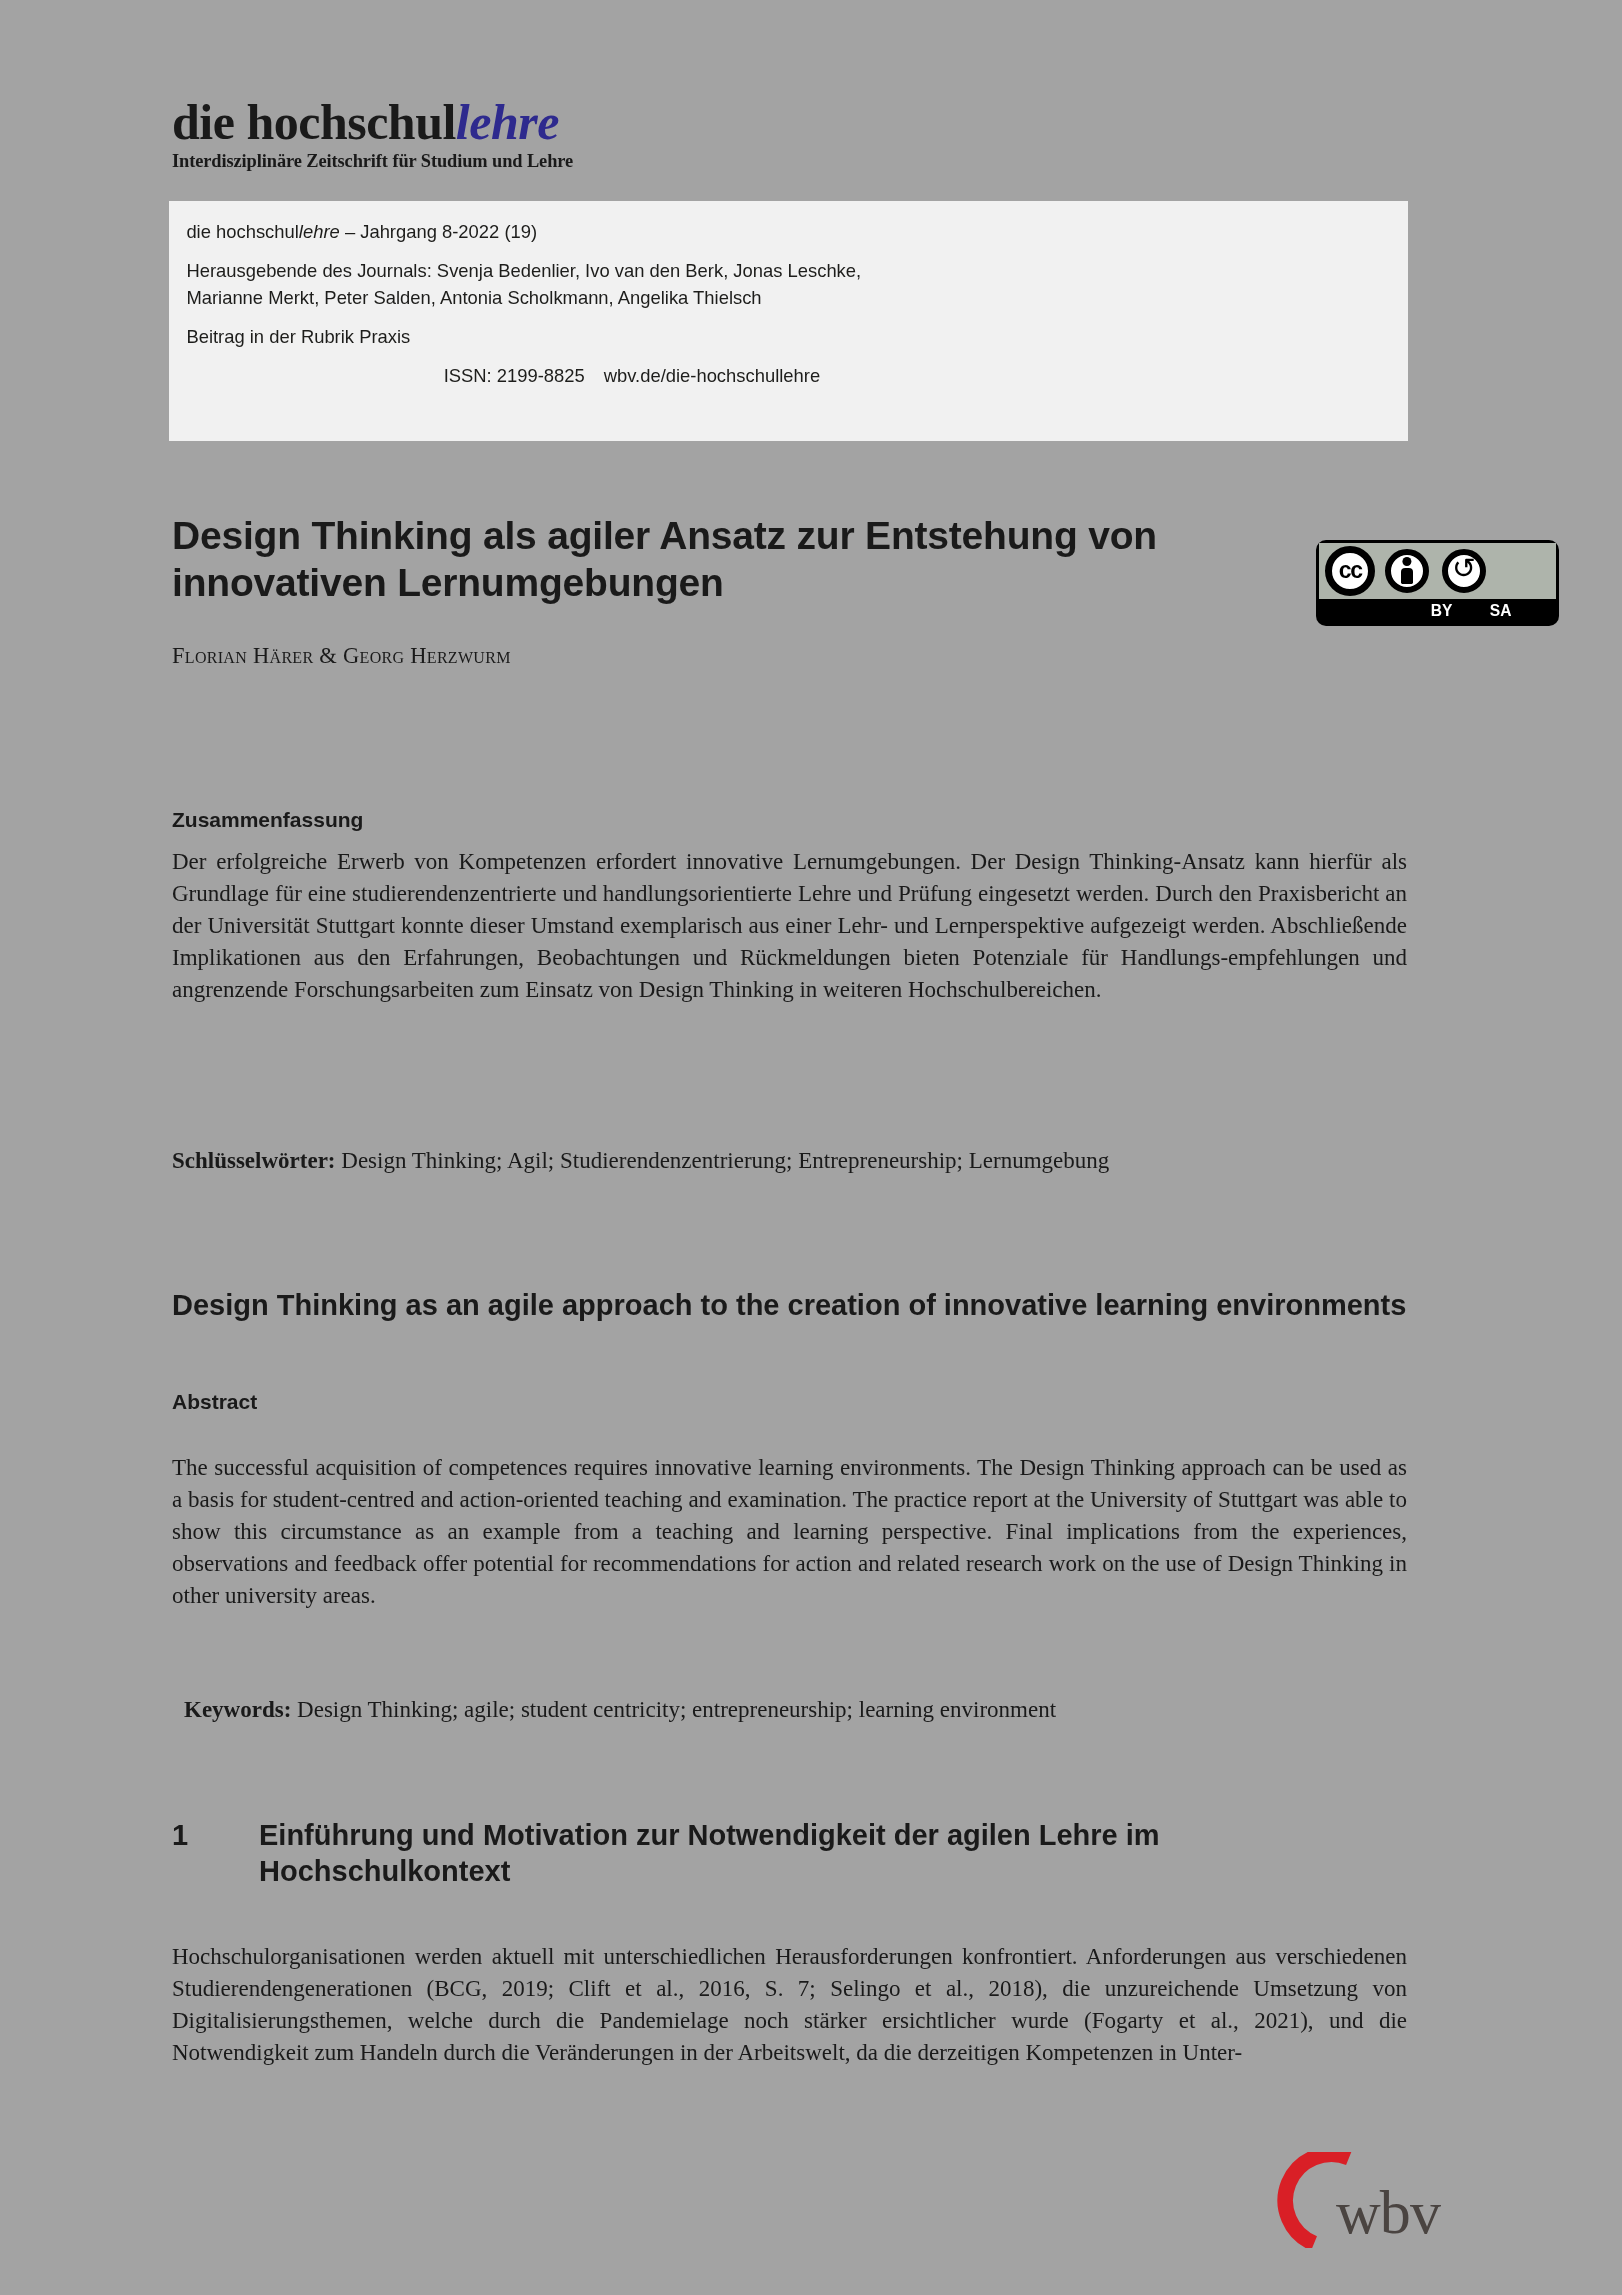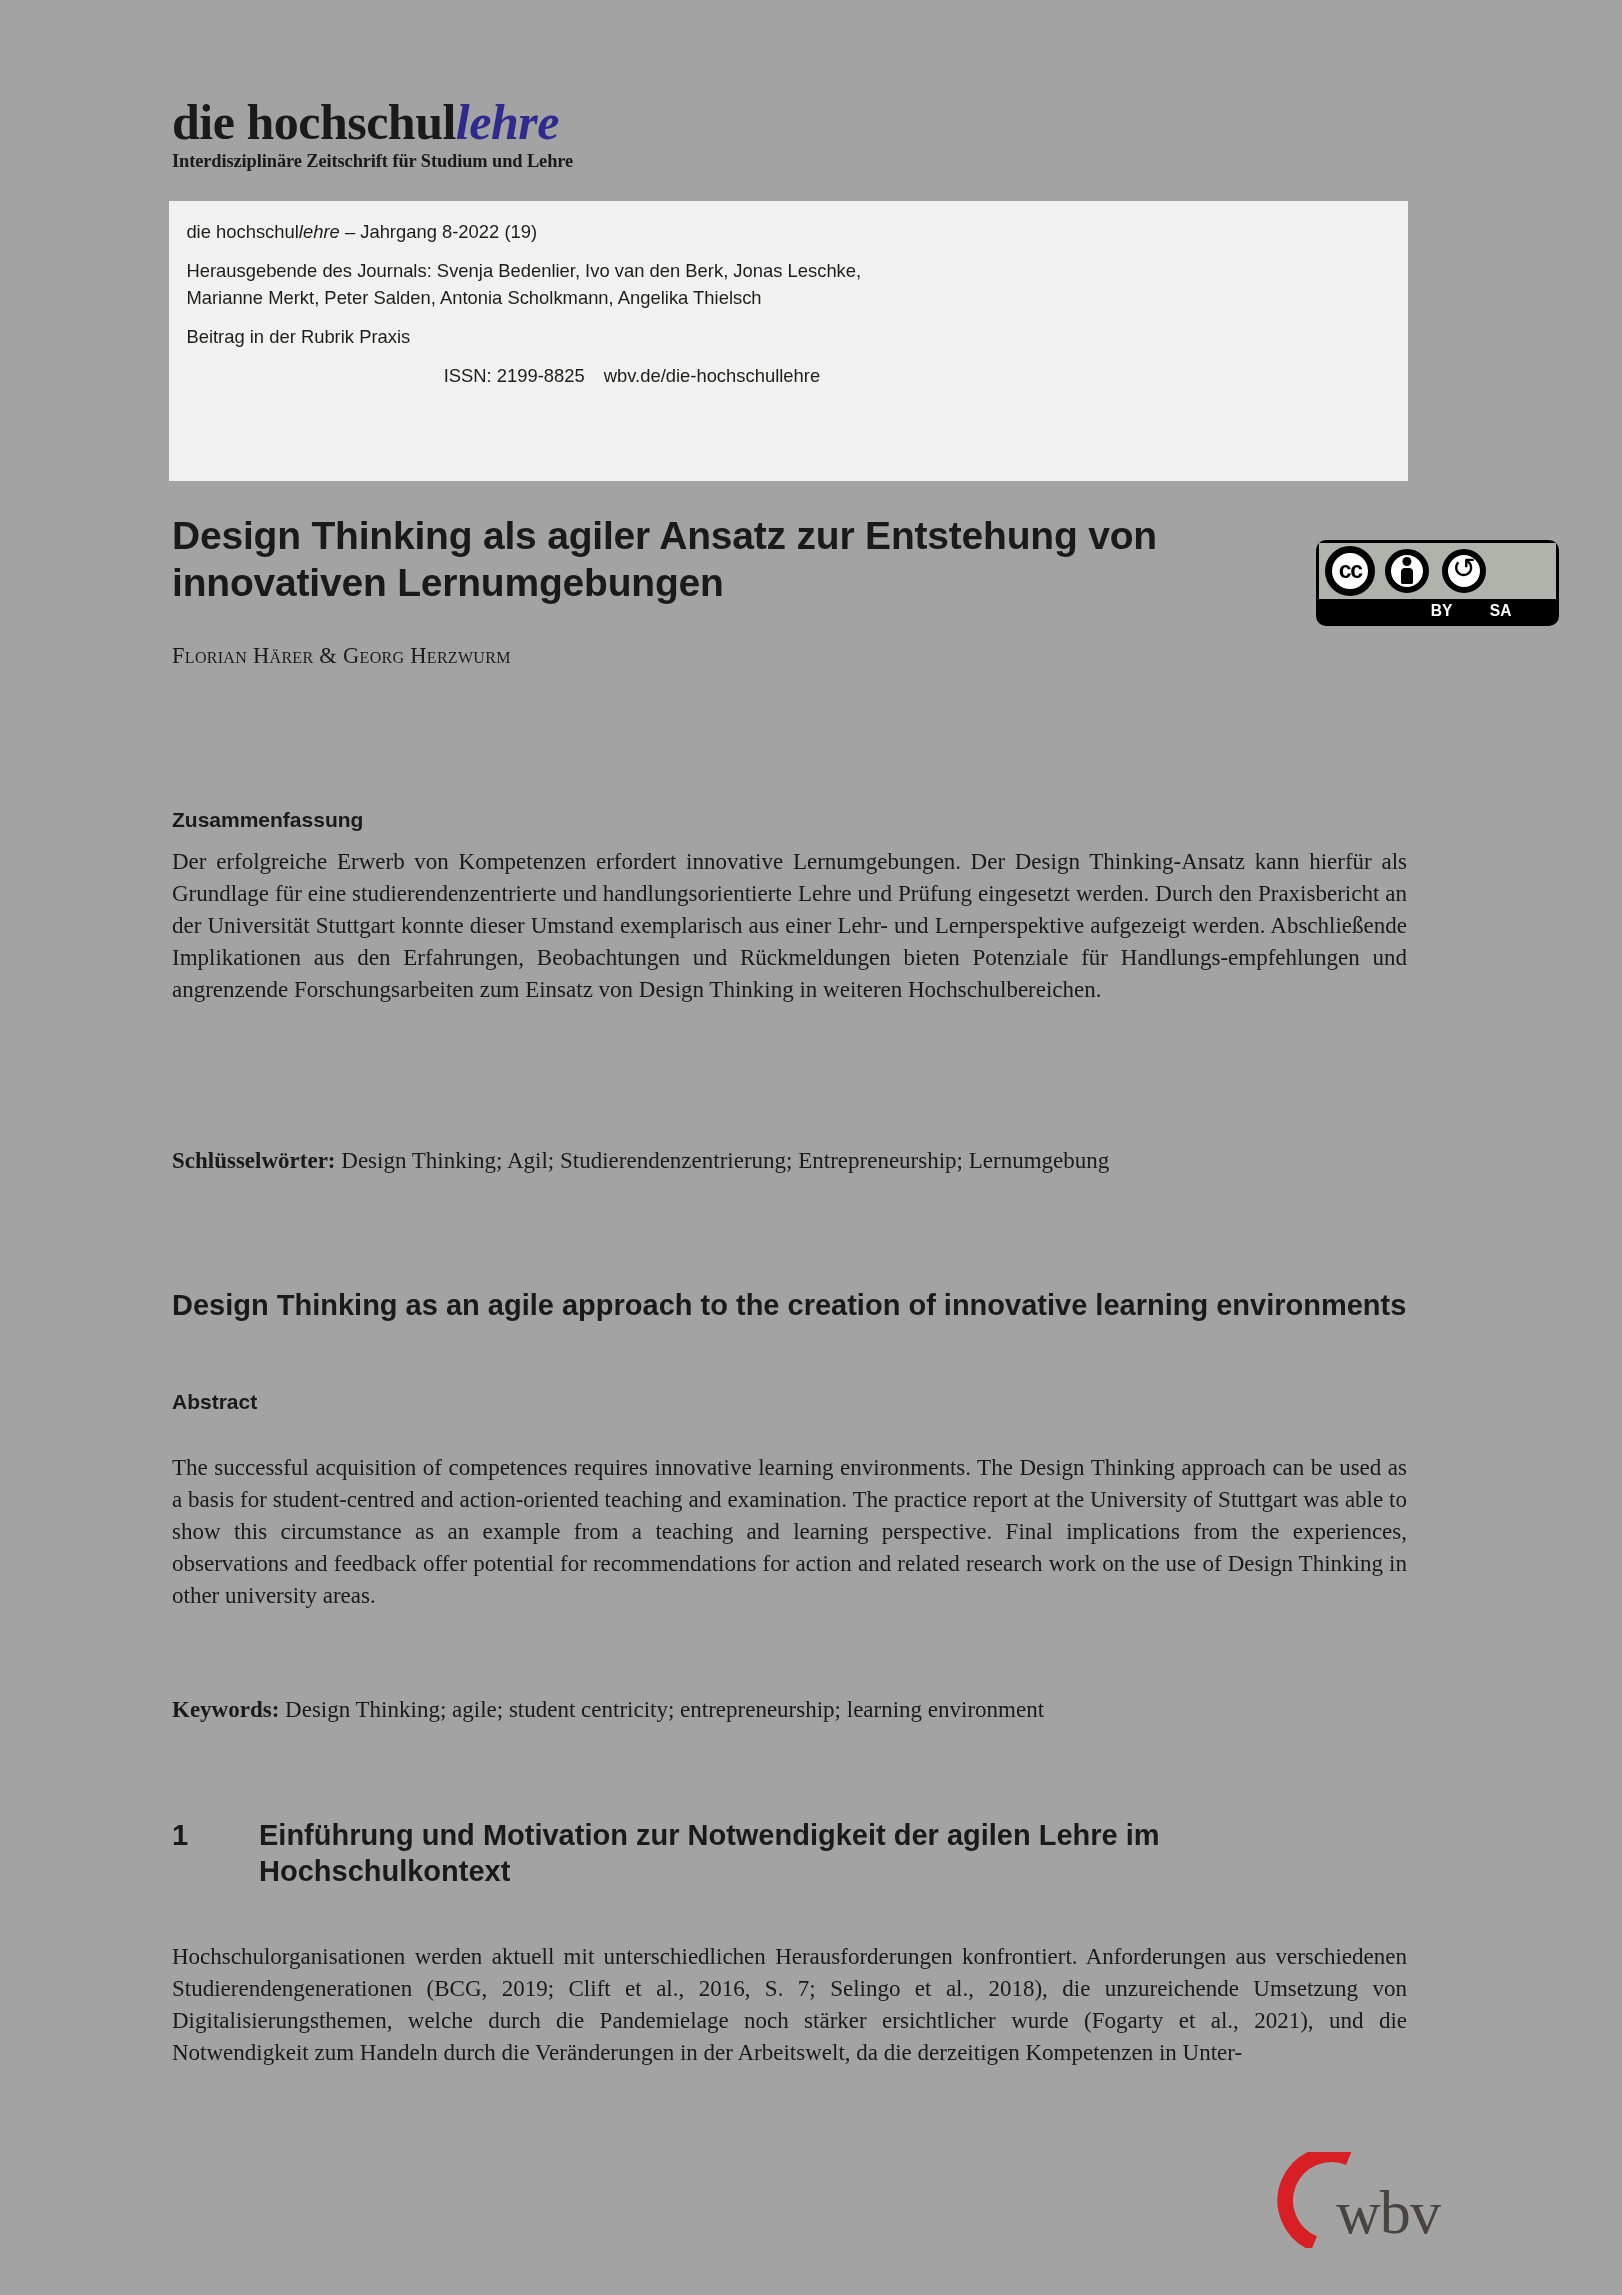--- a/index.html
+++ b/index.html
@@ -46,21 +46,21 @@
     letter-spacing: -0.1px;
     white-space: nowrap;
   }
 
   
   .metabox {
     position: absolute;
     left: 169px;
     top: 201px;
     width: 1239px;
-    height: 280px;
+    height: 240px;
     background: #f1f1f1;
   }
   .metabox-text {
     position: absolute;
     left: 17.4px;
     top: 18.4px;
     width: 891px;
   }
   .meta-line {
     font-family: "Liberation Sans", sans-serif;
@@ -233,21 +233,21 @@
     top: 1264px;
     width: 1235px;
     font-family: "Liberation Sans", sans-serif;
     font-size: 29px;
     font-weight: 700;
     line-height: 1.24;
     color: #1a1a1a;
   }
   .abs-en-head { position: absolute; left: 172px; top: 1390px; }
   .abs-en-body { position: absolute; left: 172px; top: 1429px; width: 1235px; }
-  .kw-en       { position: absolute; left: 172px; top: 1671px; width: 1235px; text-align: left; }
+  .kw-en       { position: absolute; left: 184px; top: 1671px; width: 1235px; text-align: left; }
 
   
   .section-heading {
     position: absolute;
     left: 172px;
     top: 1794px;
     width: 1235px;
     font-family: "Liberation Sans", sans-serif;
     font-size: 29px;
     font-weight: 700;

